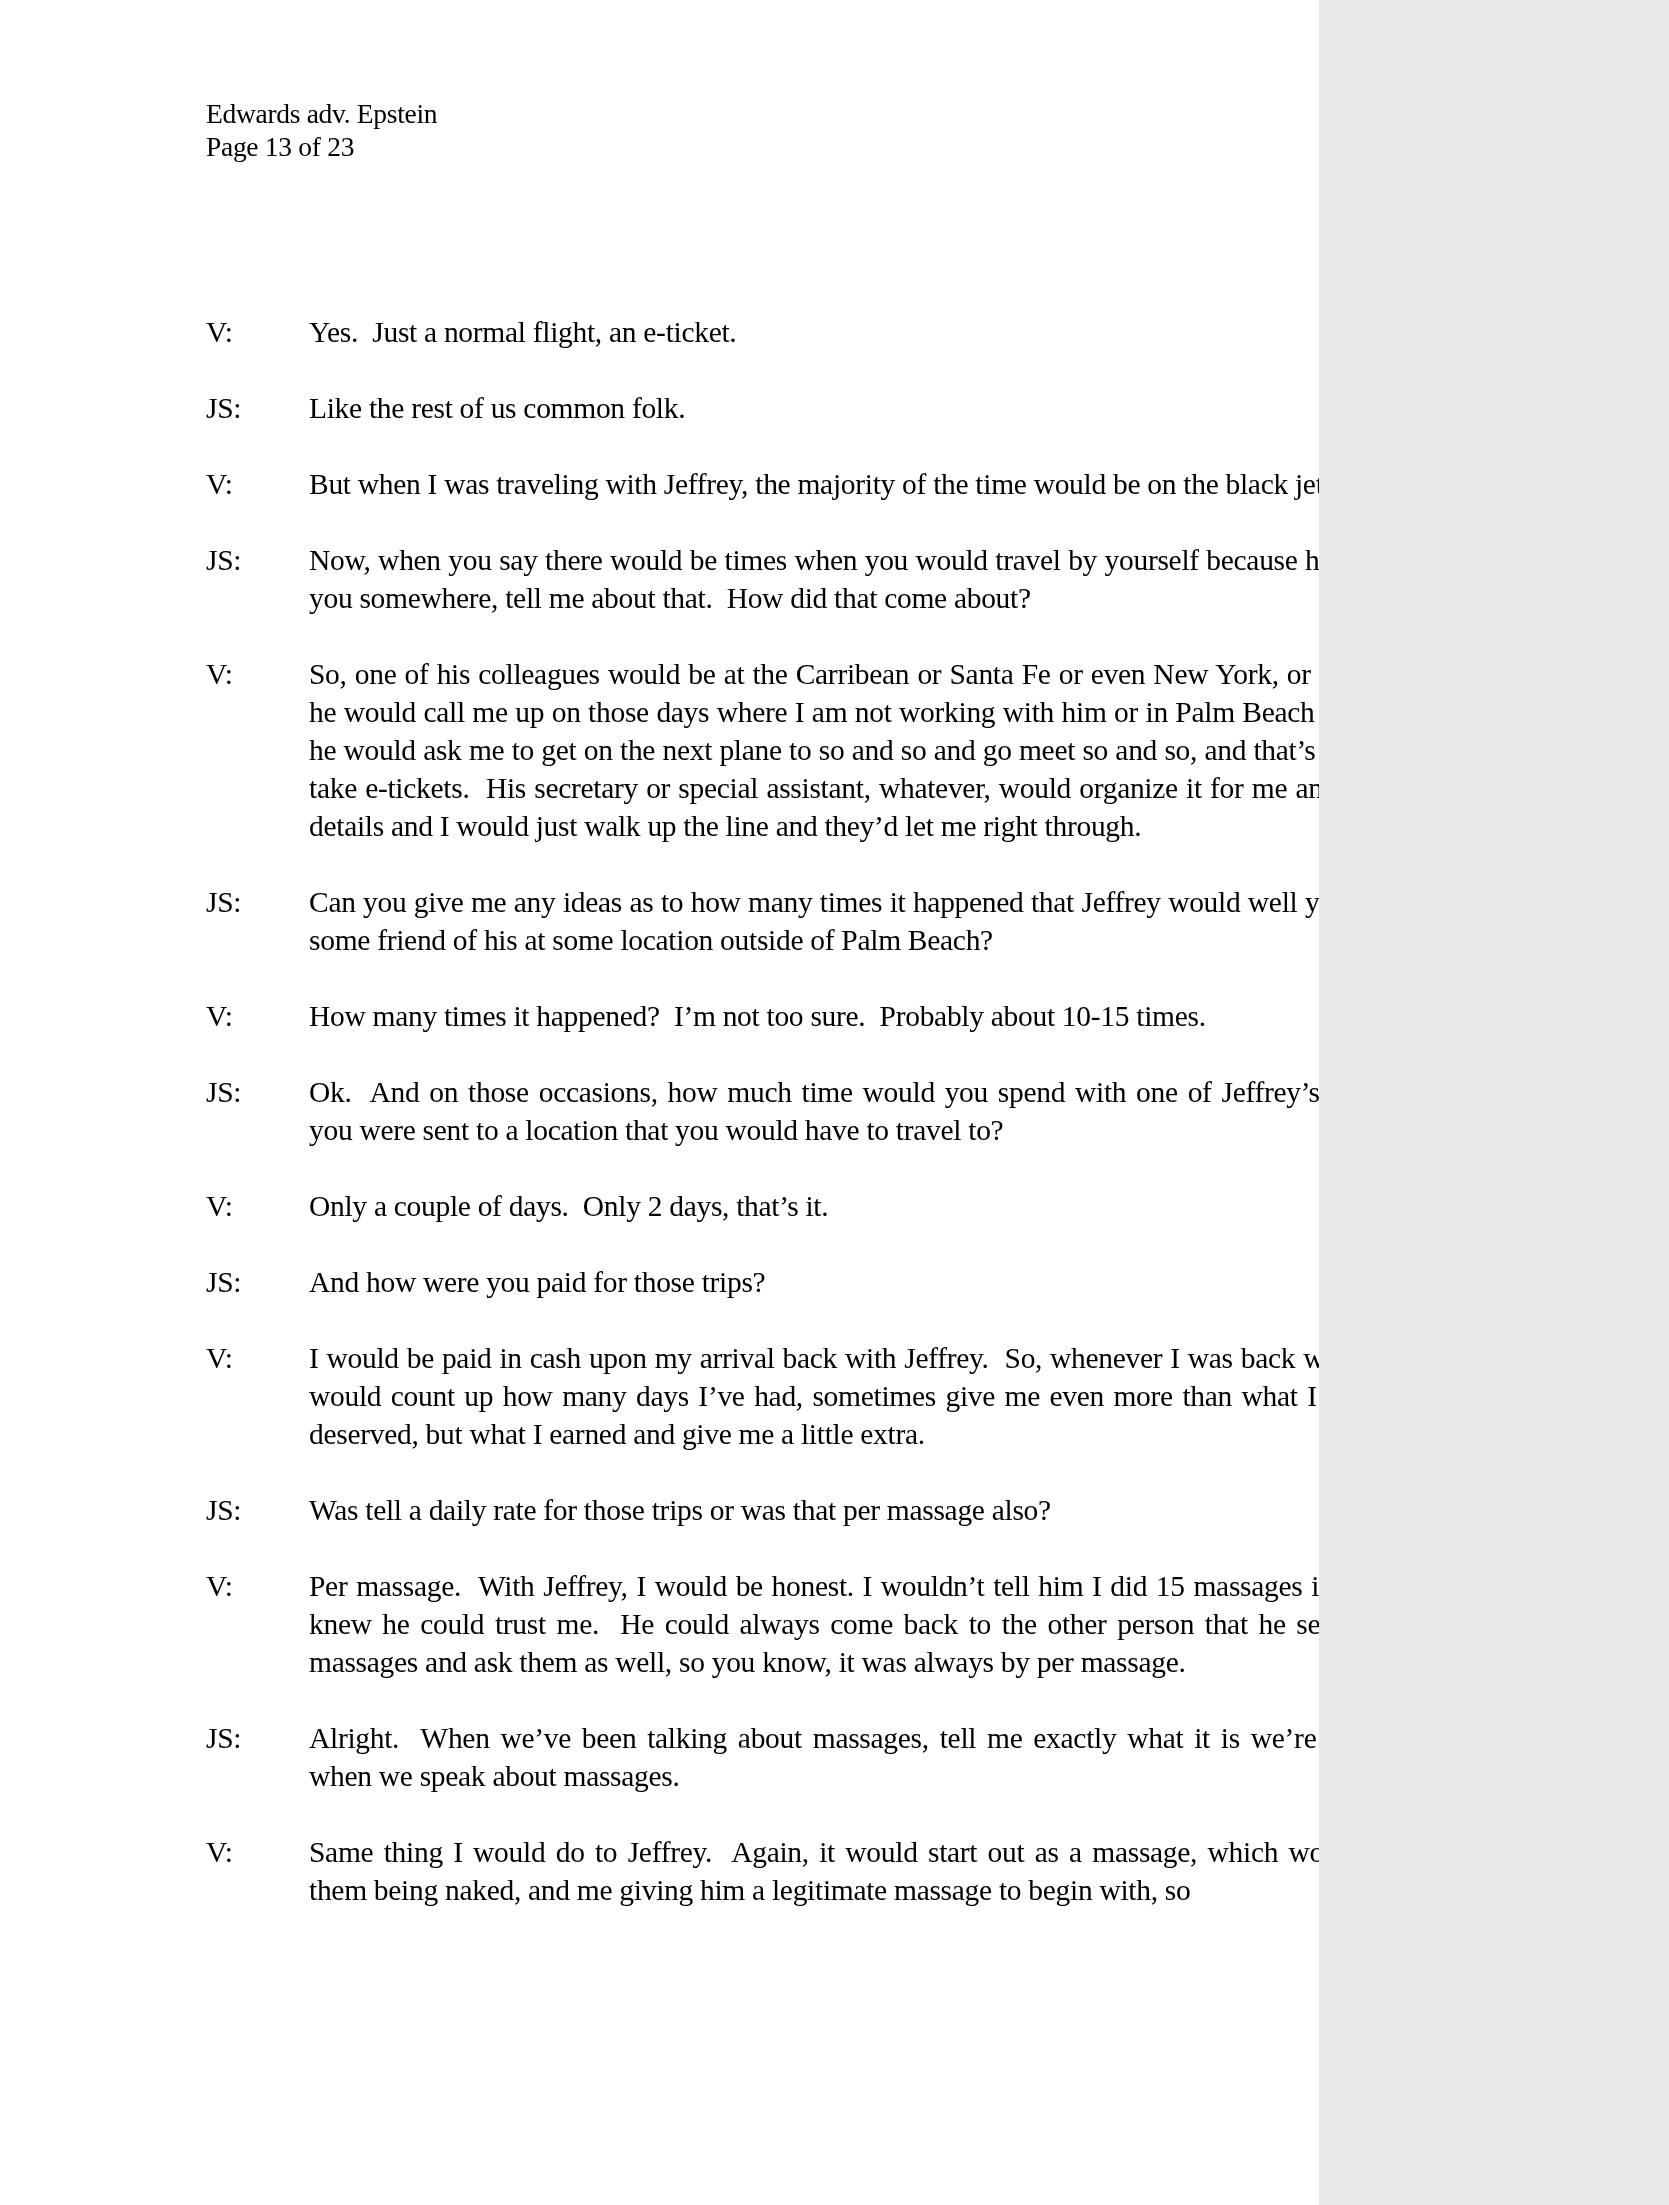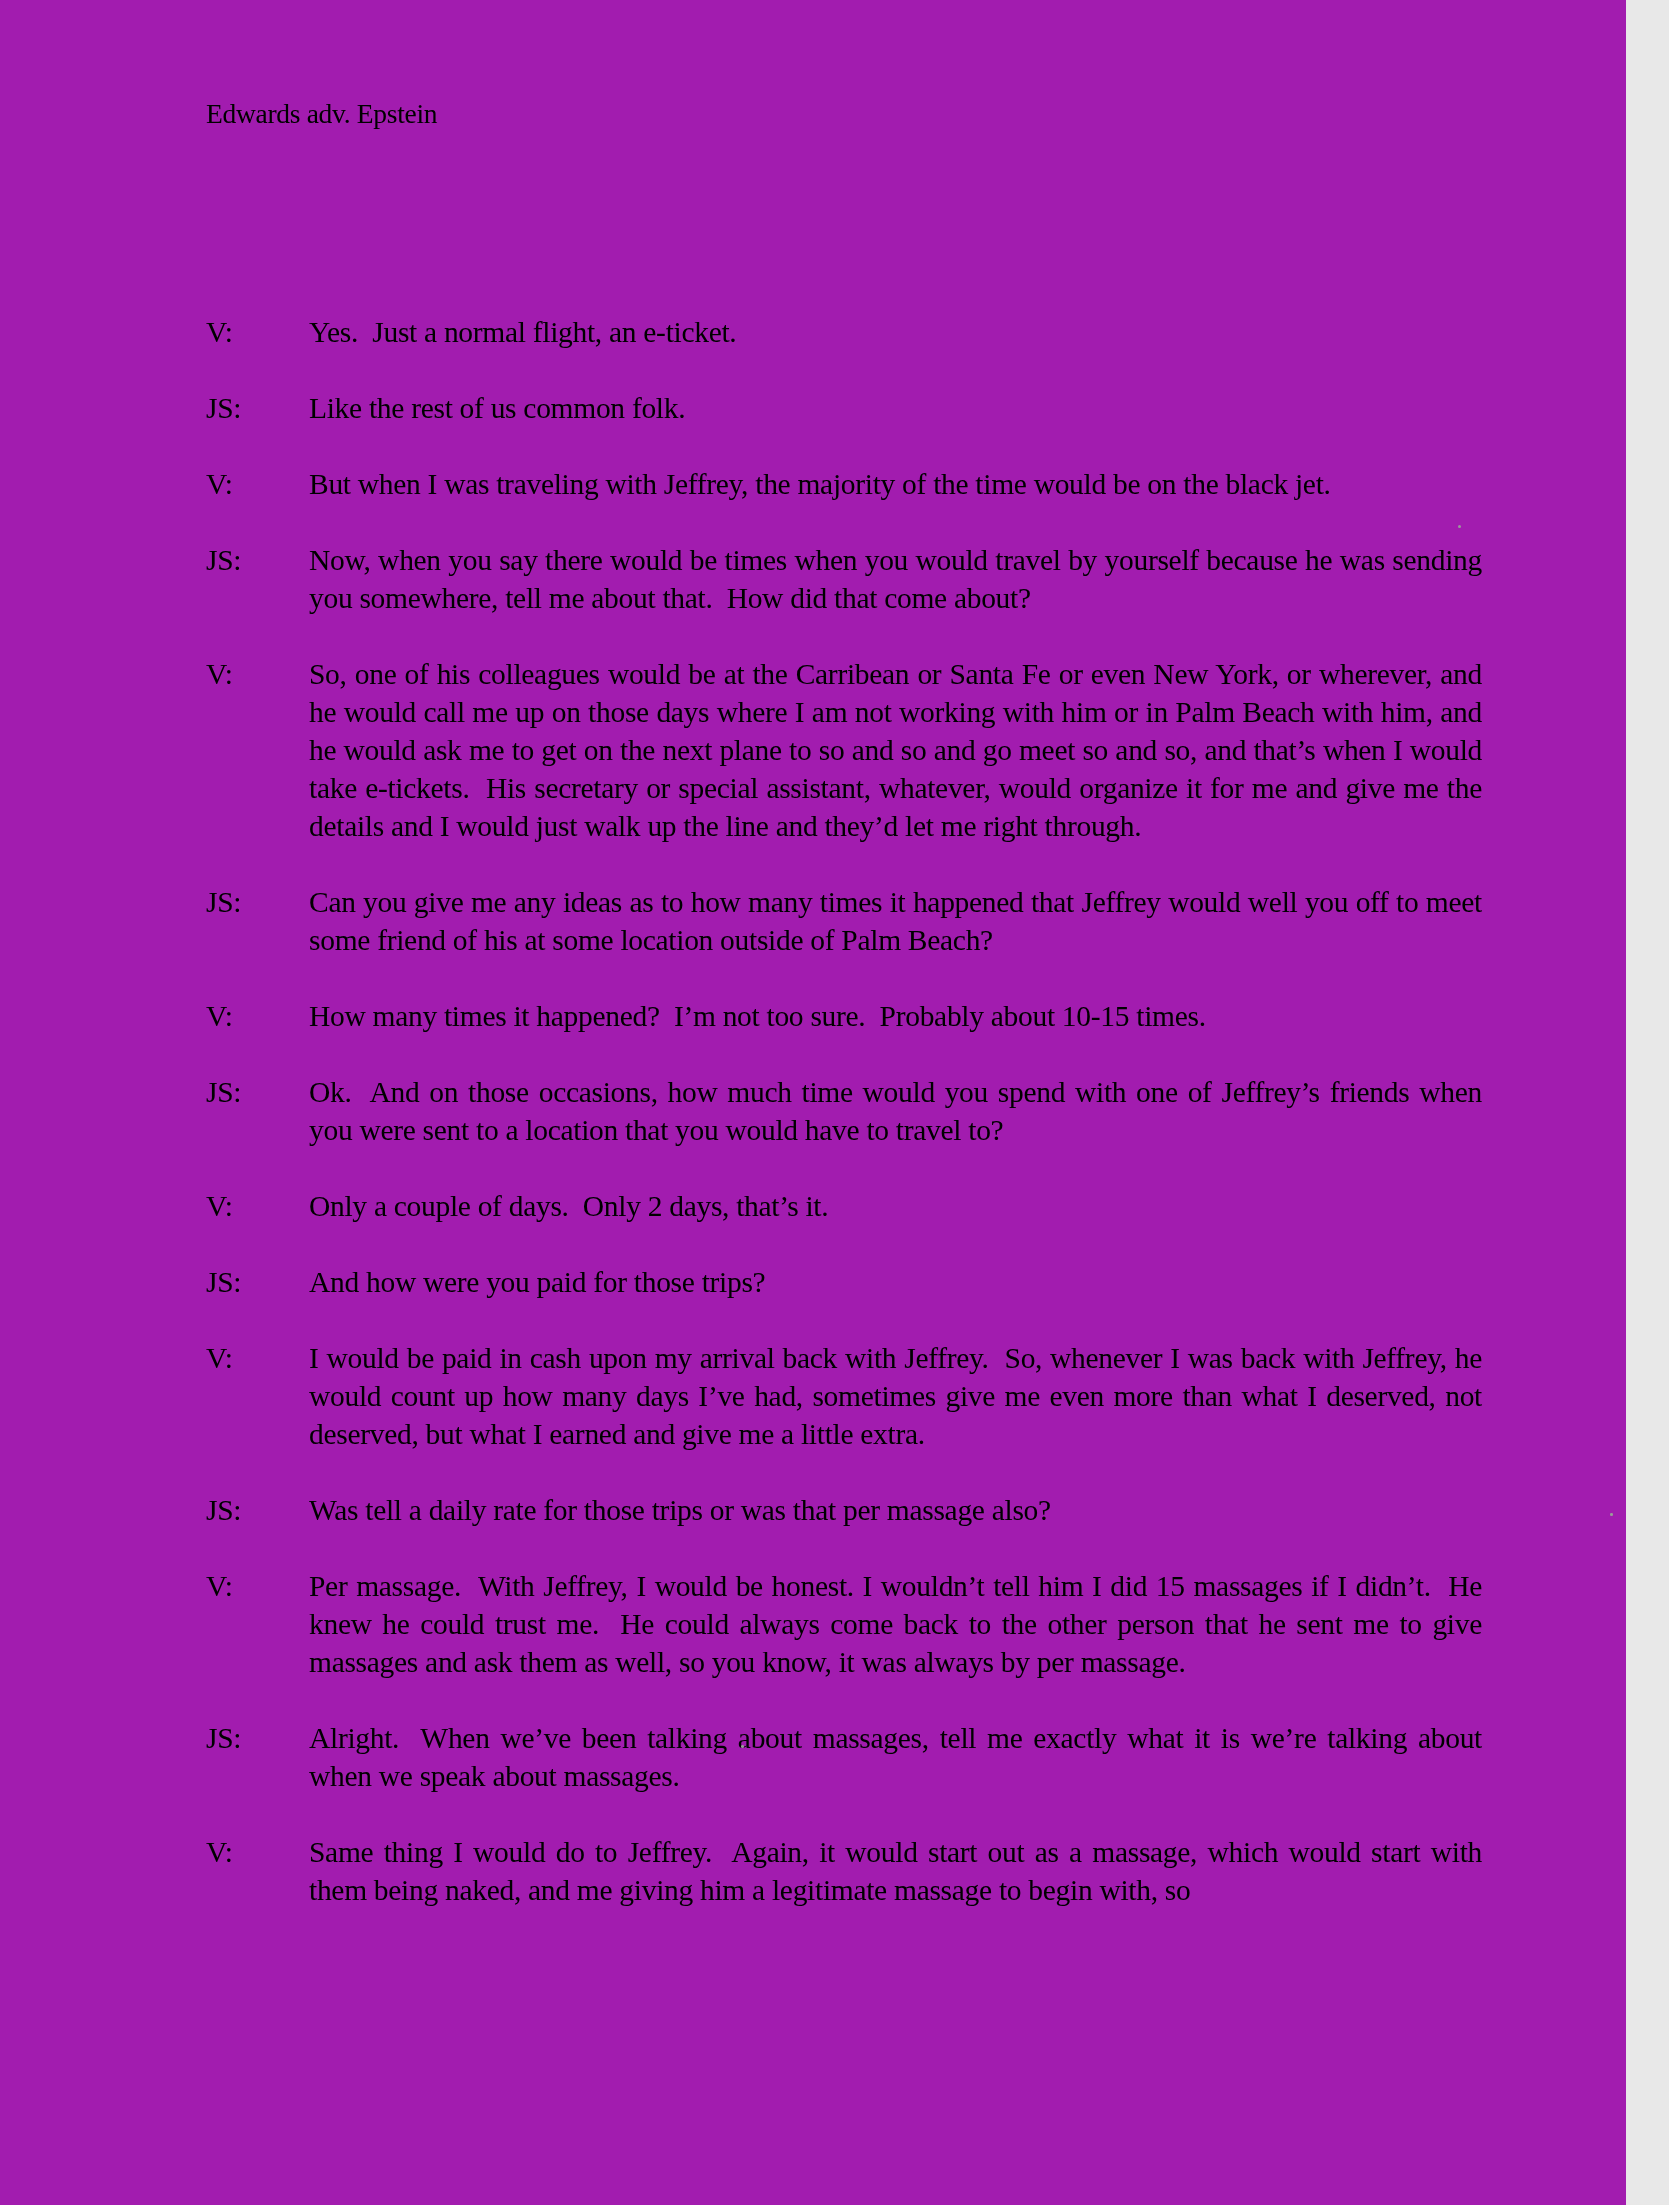--- a/index.html
+++ b/index.html
@@ -2,23 +2,23 @@
 <html style="font-size:10.5px"><head>
 <meta charset="utf-8">
 <style>
   html, body {
     margin: 0;
     padding: 0;
     background: #e8e8e8;
   }
   .page {
     position: relative;
-    width: 1626px;
+    width: 1319px;
     height: 2205px;
-    background: #a21caf;
+    background: #ffffff;
     font-family: "Liberation Serif", serif;
     color: #000000;
     overflow: hidden;
   }
   .doc-header {
     position: absolute;
     left: 206px;
     top: 97px;
     font-size: 27.5px;
     line-height: 33px;
@@ -71,20 +71,21 @@
   .speck.s2 { left: 1610px; top: 1513px; width: 2.6px; height: 2.6px; }
   .speck.s3 { left: 741px; top: 1745px; width: 2.6px; height: 2.6px; }
 </style>
 </head>
 <body>
 
 <div class="page">
 
   <div class="doc-header">
     <div>Edwards adv. Epstein</div>
+    <div>Page 13 of 23</div>
   </div>
 
   <div class="transcript" id="transcript">
       <div class="turn">
         <div class="speaker">V:</div>
         <div class="utterance">Yes.  Just a normal flight, an e-ticket.</div>
       </div>
       <div class="turn">
         <div class="speaker">JS:</div>
         <div class="utterance">Like the rest of us common folk.</div>

